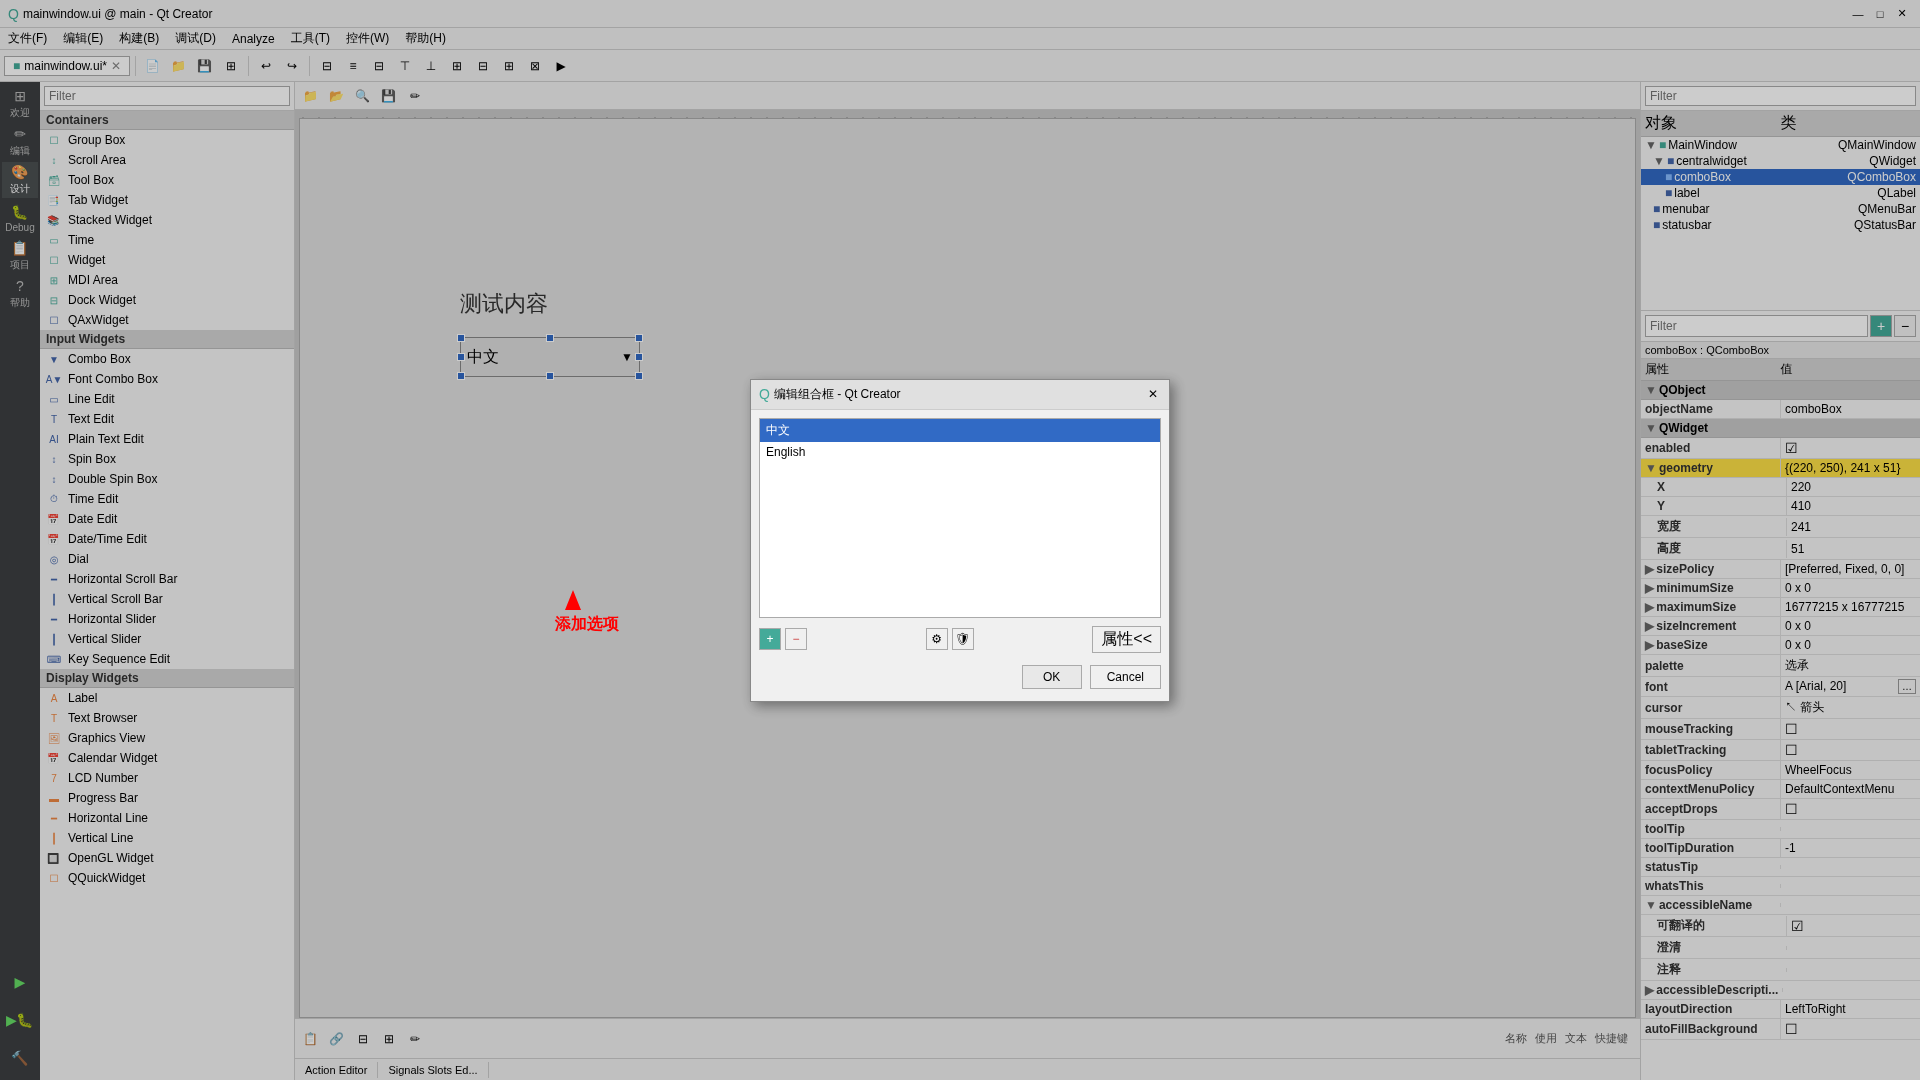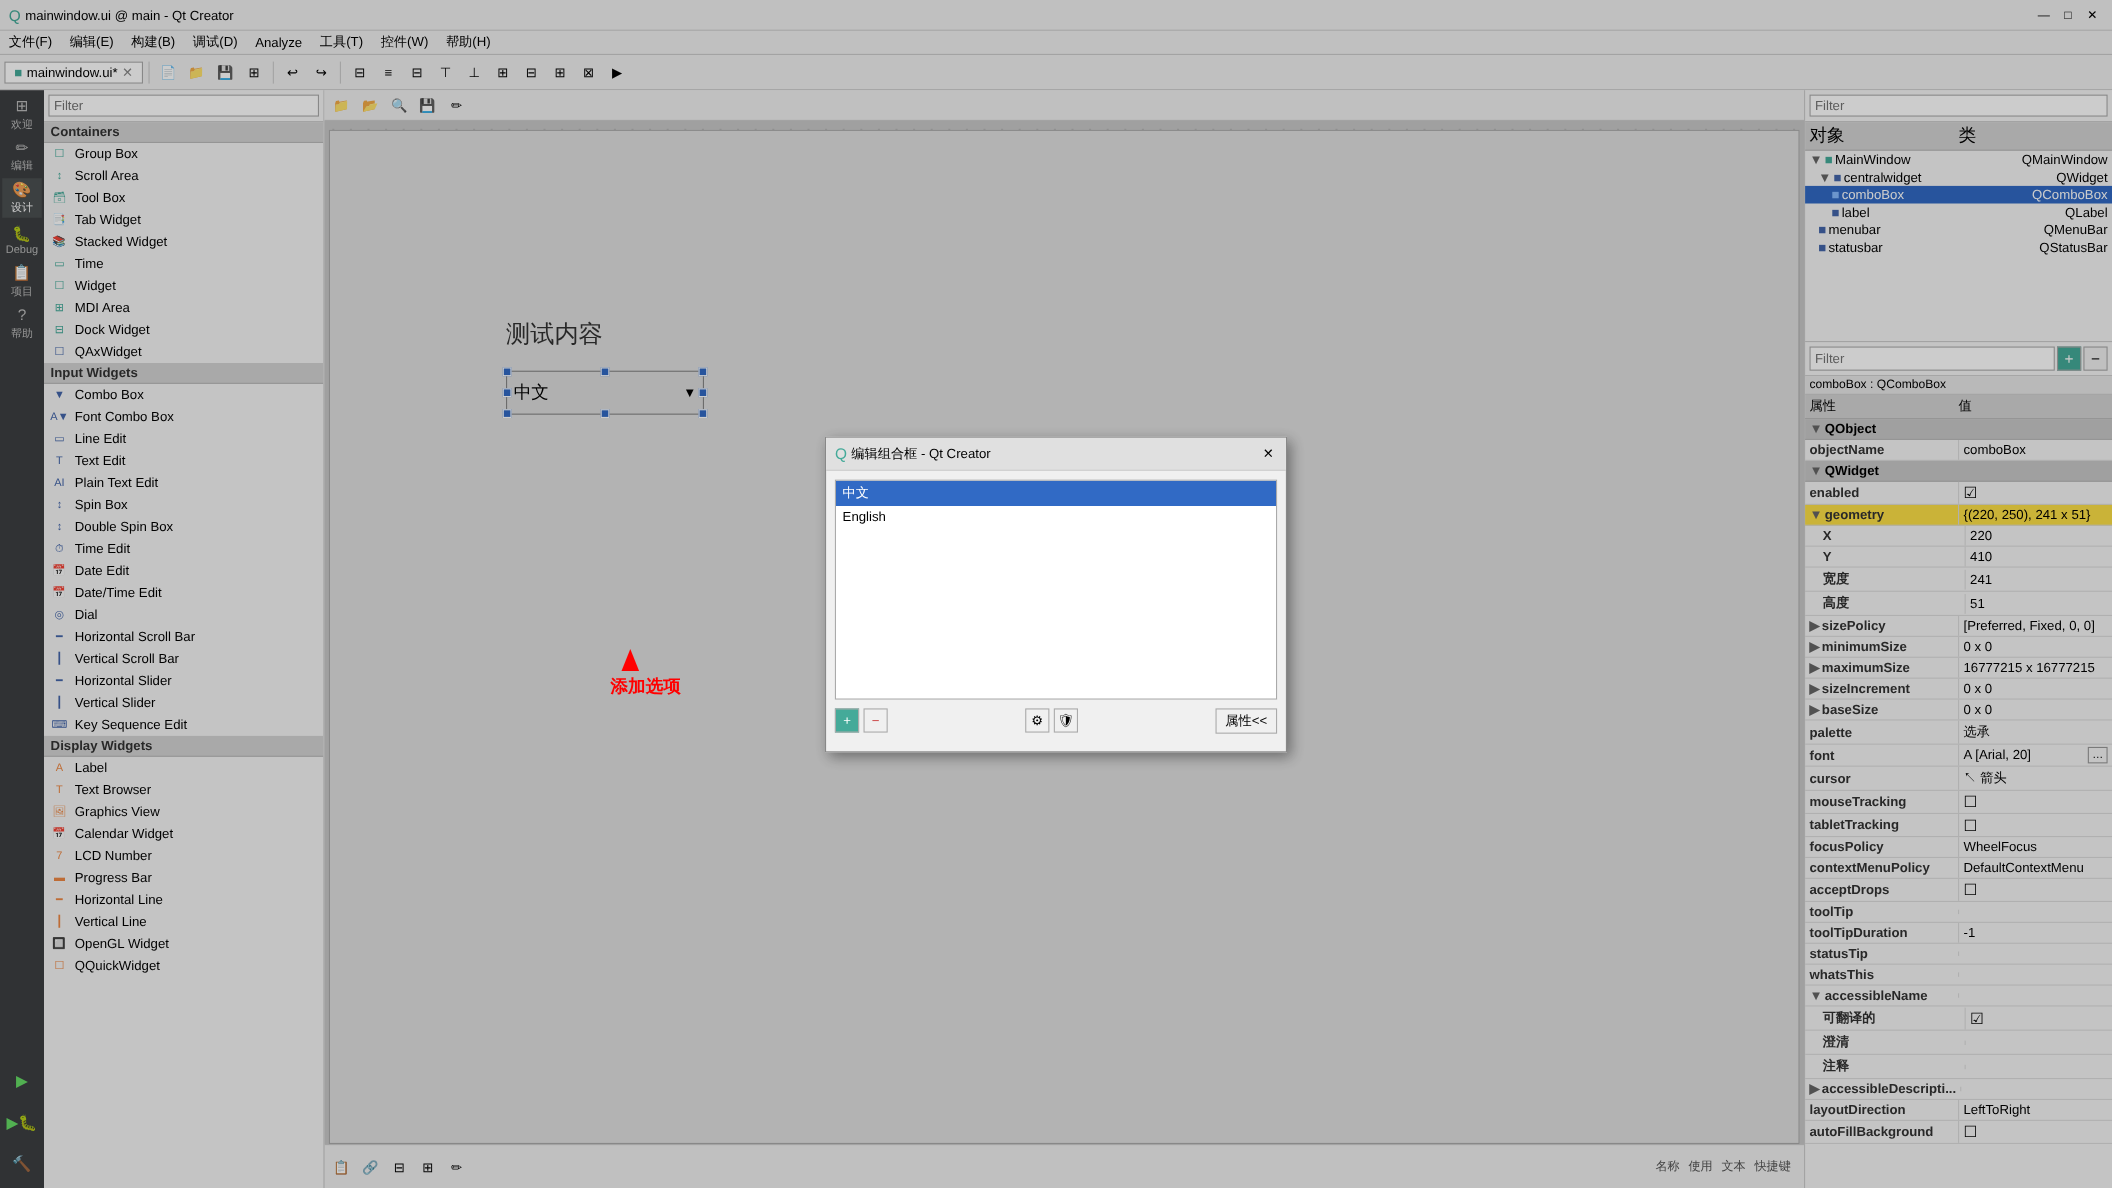--- a/index.html
+++ b/index.html
@@ -66,21 +66,21 @@
     #dialog-overlay { position: fixed; top: 0; left: 0; width: 1920px; height: 1080px; background: rgba(0,0,0,0.2); z-index: 100; display: flex; align-items: center; justify-content: center; }
     #dialog { width: 420px; background: #f0f0f0; border: 1px solid #888; box-shadow: 4px 4px 12px rgba(0,0,0,0.4); }
     #dialog-titlebar { background: #e0e0e0; padding: 6px 8px; display: flex; align-items: center; justify-content: space-between; border-bottom: 1px solid #ccc; font-size: 12px; }
     #dialog-close { width: 16px; height: 16px; cursor: pointer; display: flex; align-items: center; justify-content: center; }
     #dialog-content { padding: 8px; }
     #dialog-list { width: 100%; height: 200px; background: white; border: 1px solid #aaa; overflow-y: auto; margin-bottom: 8px; }
     .dialog-list-item { padding: 3px 6px; font-size: 12px; cursor: pointer; }
     .dialog-list-item.selected { background: #316ac5; color: white; }
     #dialog-toolbar { display: flex; align-items: center; gap: 4px; margin-bottom: 8px; }
     .dialog-tool-btn { width: 22px; height: 22px; border: 1px solid #aaa; background: #f0f0f0; cursor: pointer; display: flex; align-items: center; justify-content: center; font-size: 12px; }
-    #dialog-props-btn { margin-left: auto; padding: 2px 8px; border: 1px solid #aaa; background: #f0f0f0; cursor: pointer; font-size: 12px; }
+    #dialog-props-btn { margin-left: auto; padding: 2px 8px; border: 1px solid #aaa; background: #f0f0f0; cursor: pointer; font-size: 16px; }
     #dialog-buttons { display: flex; justify-content: flex-end; gap: 8px; padding: 4px 0; }
     .dialog-btn { padding: 4px 16px; border: 1px solid #aaa; background: #f0f0f0; cursor: pointer; font-size: 12px; min-width: 60px; text-align: center; }
     .dialog-btn.ok-btn { background: #e8e8e8; }
 
     
     .design-text { position: absolute; color: #333; font-size: 24px; }
     .selection-handle { position: absolute; width: 8px; height: 8px; background: #316ac5; border: 1px solid white; }
 
     
     .icon-green { color: #4a9; }
@@ -386,20 +386,24 @@
         <div style="flex:1;"></div>
         <div style="display:flex; font-size:11px; gap:8px; color:#555; padding: 0 8px;">
           <span>名称</span>
           <span>使用</span>
           <span>文本</span>
           <span>快捷键</span>
         </div>
       </div>
     </div>
 
+    <div id="bottom-tabs">
+      <div class="bottom-tab">Action Editor</div>
+      <div class="bottom-tab">Signals Slots Ed...</div>
+    </div>
   </div>
 
   <div id="right-panel">
 
     <div id="filter-right">
       <input type="text" placeholder="Filter" style="">
     </div>
 
     <div id="object-tree" style="height:200px; flex:none;">
       <div class="tree-header">
@@ -614,20 +618,24 @@
       <div id="dialog-toolbar">
         <div class="dialog-tool-btn" style="background:#4a9; color:white;">+</div>
         <div class="dialog-tool-btn" style="color:#c44;">−</div>
         <div style="margin-left:auto; display:flex; gap:4px;">
           <div class="dialog-tool-btn">⚙</div>
           <div class="dialog-tool-btn">🛡</div>
         </div>
         <div id="dialog-props-btn">属性&lt;&lt;</div>
       </div>
 
+      <div id="dialog-buttons">
+        <button class="dialog-btn ok-btn">OK</button>
+        <button class="dialog-btn">Cancel</button>
+      </div>
     </div>
   </div>
 
   <div style="position:fixed; left:555px; top:590px; z-index:200;">
     <div style="width:0; height:0; border-left:8px solid transparent; border-right:8px solid transparent; border-bottom:20px solid red; margin: 0 auto 4px 10px;"></div>
     <div style="color:red; font-size:16px; font-weight:bold;">添加选项</div>
   </div>
 </div>
 
 </body></html>

